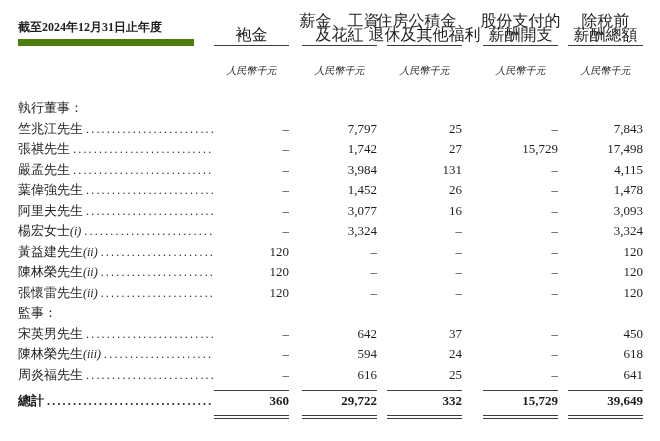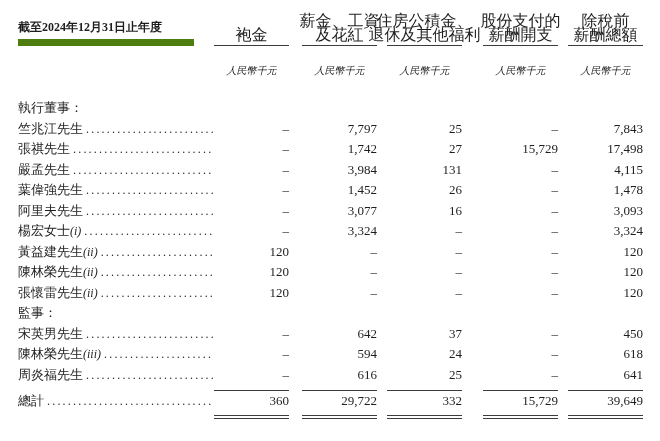--- a/index.html
+++ b/index.html
@@ -82,21 +82,21 @@
     flex: 1;
     overflow: hidden;
     white-space: nowrap;
     font-size: 12px;
     letter-spacing: 2.2px;
     margin-left: 3px;
     color: #2a2a2a;
   }
   td.num { text-align: right; white-space: nowrap; }
   tr.section td { font-weight: normal; }
-  tr.total-row td { font-weight: normal; }
+  tr.total-row td { font-weight: bold; }
 
   
   .rule-s { width: 75px; margin-left: auto; border-top: 1px solid #3c3c3c; margin-top: 5px; }
   .rule-d { width: 75px; margin-left: auto; border-top: 1px solid #3c3c3c; border-bottom: 1px solid #3c3c3c; height: 4px; margin-top: 3px; }
   tr.rule-row td { line-height: 0; }
 </style>
 </head>
 <body>
 
 <div class="page">

